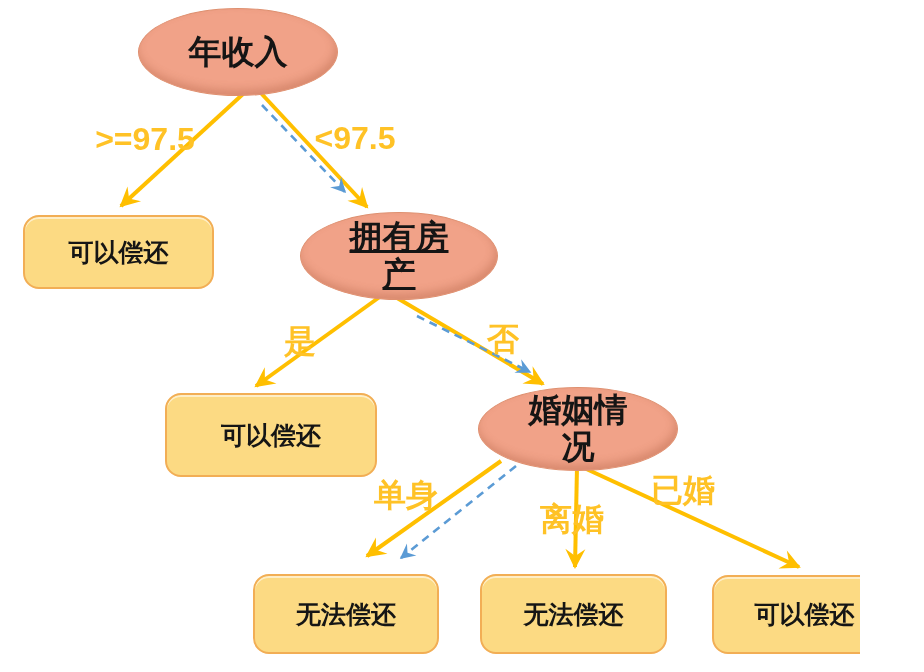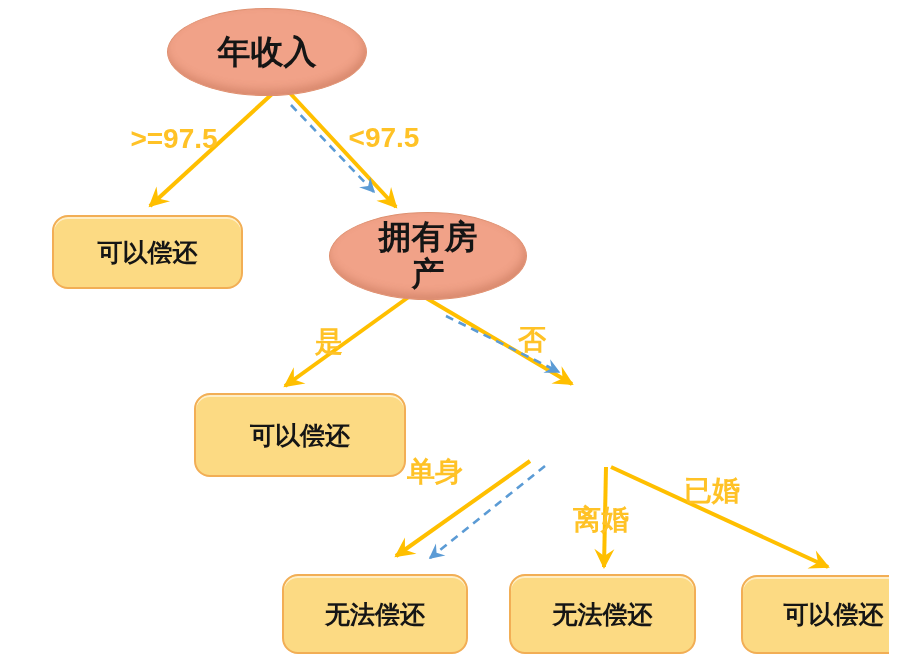--- a/index.html
+++ b/index.html
@@ -1,19 +1,18 @@
 <!DOCTYPE html>
 <html style="--node-fill: #F1A288; --node-border: #DE9070; --leaf-fill: #FCDA83; --leaf-border: #F2AE55; --arrow: #FFBF00; --edge-label: #FFC226; --dashed-arrow: #5B9BD5; --node-text: #151515;"><head>
 <meta charset="utf-8">
 <style>
   html,body{margin:0;padding:0;background:#fff;}
   .stage{
     position:relative;width:860px;height:672px;background:#ffffff;overflow:hidden;
     font-family:"Liberation Sans","DejaVu Sans",sans-serif;
-    margin-left:29px;
   }
   .edges{position:absolute;left:0;top:0;width:924px;height:672px;}
   .edge-solid{stroke:var(--arrow);stroke-width:4;fill:none;}
   .edge-dashed{stroke:var(--dashed-arrow);stroke-width:2.6;stroke-dasharray:8 6;fill:none;}
   .head-gold{fill:var(--arrow);}
   .head-blue{fill:var(--dashed-arrow);}
   .ellipse-node{
     position:absolute;border-radius:50%;
     background:var(--node-fill);
     border:1px solid var(--node-border);
@@ -25,37 +24,37 @@
   .leaf-node{
     position:absolute;border-radius:16px;
     background:var(--leaf-fill);
     border:2px solid var(--leaf-border);
     box-shadow:inset 0 2px 0 rgba(255,255,255,.55);
     display:flex;align-items:center;justify-content:center;text-align:center;
     font-weight:bold;font-size:25px;color:var(--node-text);z-index:2;
   }
   .edge-label{
     position:absolute;transform:translate(-50%,-50%);
-    color:var(--edge-label);font-weight:bold;font-size:28px;white-space:nowrap;z-index:3;
+    color:var(--edge-label);font-weight:bold;font-size:32px;white-space:nowrap;z-index:3;
   }
   
   #n-root   {left:138px;top:8px;  width:198px;height:86px;}
-  #n-prop   {left:300px;top:212px;width:196px;height:86px;}
+  #n-prop   {left:300px;top:212px;width:196px;height:86px;text-decoration:underline;}
   #n-marital{left:478px;top:387px;width:198px;height:82px;}
   #l-repay1 {left:23px; top:215px;width:187px;height:70px;}
   #l-repay2 {left:165px;top:393px;width:208px;height:80px;}
   #l-norep1 {left:253px;top:574px;width:182px;height:76px;}
   #l-norep2 {left:480px;top:574px;width:183px;height:76px;}
   #l-repay3 {left:712px;top:575px;width:181px;height:75px;}
   
   #el-ge975   {left:145px;top:139px;}
   #el-lt975   {left:355px;top:138px;text-align:center;}
   #el-yes     {left:300px;top:342px;}
   #el-no      {left:503px;top:340px;}
-  #el-single  {left:406px;top:472px;}
+  #el-single  {left:406px;top:496px;}
   #el-divorced{left:572px;top:520px;text-align:center;}
   #el-married {left:683px;top:491px;}
 </style>
 </head>
 <body>
 
 <div class="stage">
 
   <svg class="edges" viewBox="0 0 924 672" xmlns="http://www.w3.org/2000/svg">
     <defs>
@@ -74,20 +73,22 @@
     <line class="edge-dashed" x1="417" y1="316" x2="530" y2="372" marker-end="url(#mk-blue)"></line>
     <line class="edge-solid" x1="501" y1="461" x2="367" y2="556" marker-end="url(#mk-gold)"></line>
     <line class="edge-dashed" x1="516" y1="466" x2="401" y2="558" marker-end="url(#mk-blue)"></line>
     <line class="edge-solid" x1="577" y1="467" x2="575" y2="567" marker-end="url(#mk-gold)"></line>
     <line class="edge-solid" x1="582" y1="467" x2="799" y2="567" marker-end="url(#mk-gold)"></line>
   </svg>
 
   <div id="n-root" class="ellipse-node">年收入</div>
   <div id="n-prop" class="ellipse-node">拥有房
 产</div>
+  <div id="n-marital" class="ellipse-node">婚姻情
+况</div>
 
   <div id="l-repay1" class="leaf-node">可以偿还</div>
   <div id="l-repay2" class="leaf-node">可以偿还</div>
   <div id="l-norep1" class="leaf-node">无法偿还</div>
   <div id="l-norep2" class="leaf-node">无法偿还</div>
   <div id="l-repay3" class="leaf-node">可以偿还</div>
 
   <div id="el-ge975" class="edge-label">&gt;=97.5</div>
   <div id="el-lt975" class="edge-label">&lt;97.5</div>
   <div id="el-yes" class="edge-label">是</div>

